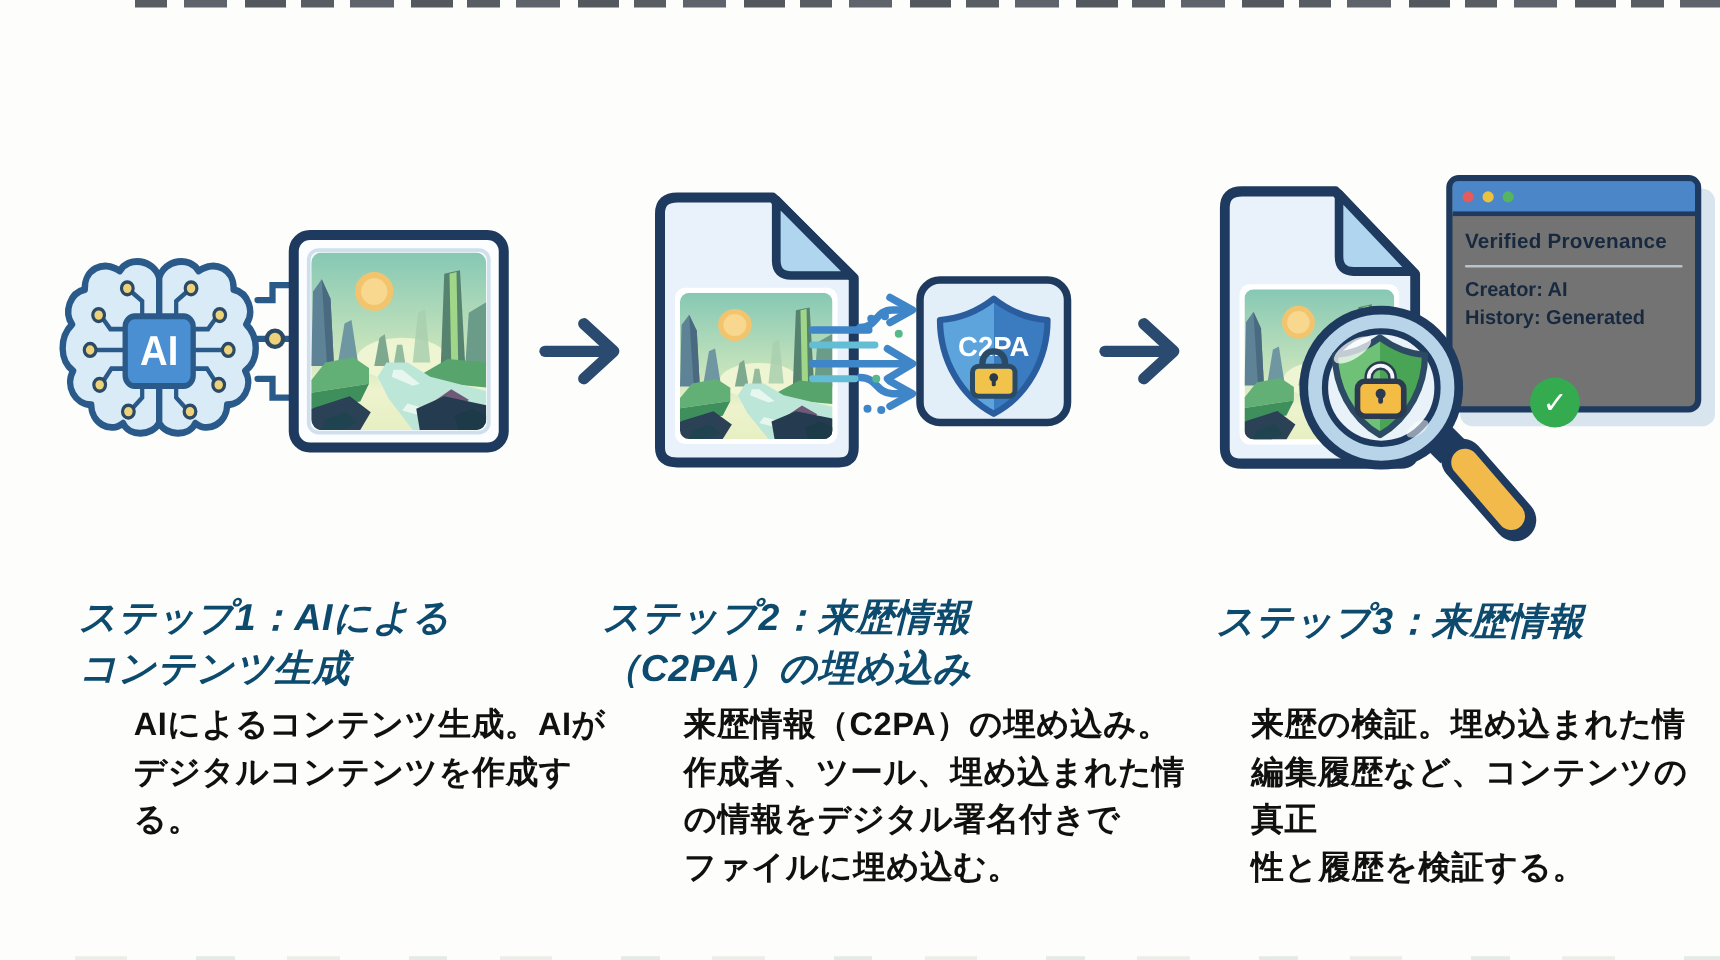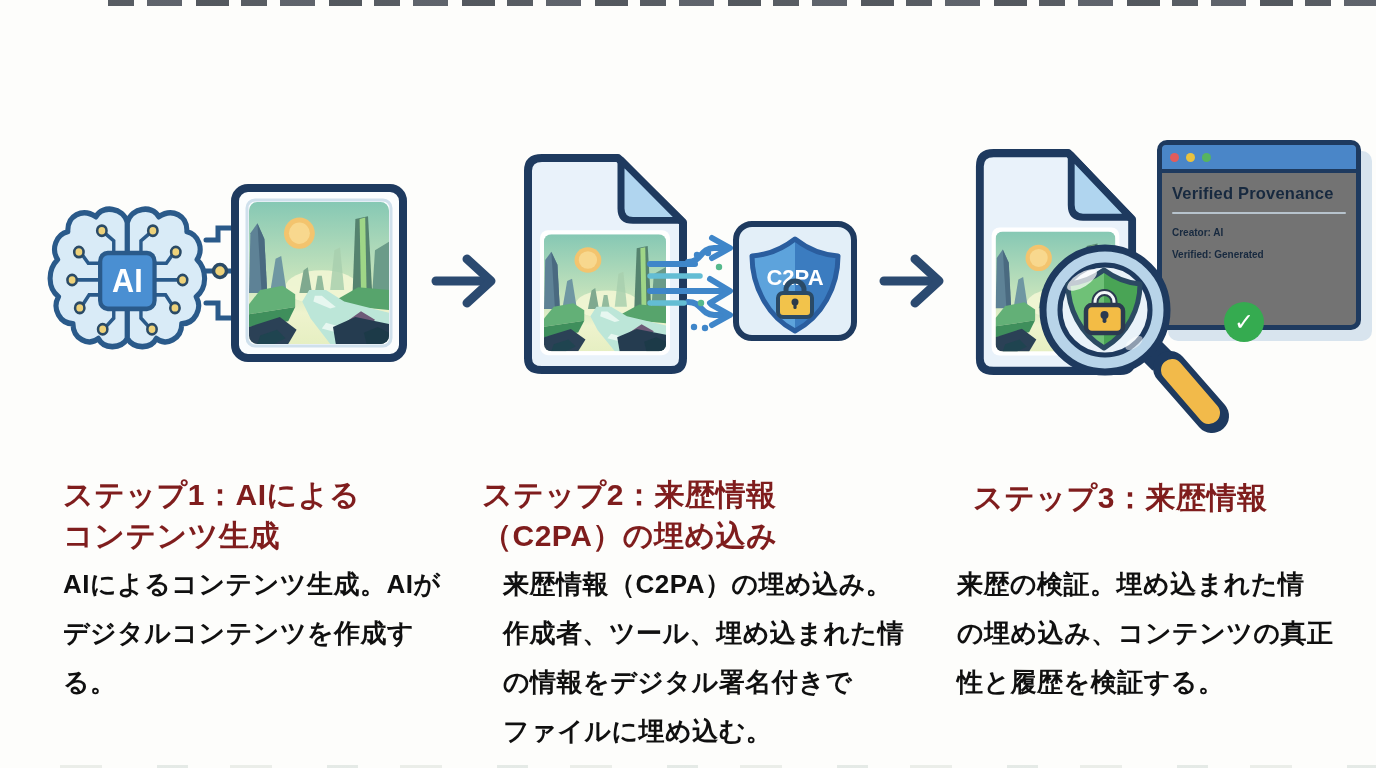--- a/index.html
+++ b/index.html
@@ -22,28 +22,28 @@
   }
   .bottom-artifact{
     position:absolute;bottom:0;left:60px;right:0;height:3px;z-index:5;opacity:.9;
     background:repeating-linear-gradient(90deg,
       #e9ece7 0 42px, transparent 42px 97px,
       #e2e8e4 97px 128px, transparent 128px 170px);
   }
 
   
   .step-title{
-    position:absolute;z-index:2;color:#7f1d1d;
+    position:absolute;z-index:2;color:#0c4a6e;
     font-size:30px;line-height:41px;font-weight:800;
-    white-space:pre-line;letter-spacing:.5px;
+    white-space:pre-line;letter-spacing:.5px;font-style:italic;
   }
   .step-body{
     position:absolute;z-index:2;color:#101010;
-    font-size:26px;line-height:49px;font-weight:600;
-    white-space:pre-line;letter-spacing:.5px;
+    font-size:26px;line-height:38px;font-weight:600;
+    white-space:pre-line;letter-spacing:.5px;margin-left:44px;
   }
   .t1{left:63px;top:474px;}
   .t2{left:482px;top:474px;}
   .t3{left:973px;top:477px;}
   .b1{left:63px;top:560px;}
   .b2{left:503px;top:560px;}
   .b3{left:957px;top:560px;}
 
   
   .window{
@@ -55,21 +55,21 @@
     height:24px;background:#4a86c8;border-bottom:4px solid #1e3a5f;
     border-radius:4px 4px 0 0;display:flex;align-items:center;padding-left:8px;gap:7px;
   }
   .dot{width:9px;height:9px;border-radius:50%;}
   .dot-red{background:#e25c5c;}
   .dot-yellow{background:#e9c23f;}
   .dot-green{background:#57b45f;}
   .window-content{padding:11px 10px 0 10px;position:relative;}
   .window-title{font-size:16.5px;font-weight:800;color:#17293f;letter-spacing:.2px;}
   .window-divider{height:2px;background:#b7c3cd;margin:9px 0 8px 0;border-radius:1px;}
-  .window-line{font-size:10px;font-weight:700;color:#17293f;line-height:22px;}
+  .window-line{font-size:16px;font-weight:700;color:#17293f;line-height:22px;}
   .check-badge{
     position:absolute;left:62px;top:129px;width:40px;height:40px;border-radius:50%;
     background:#35ab50;color:#ffffff;display:flex;align-items:center;justify-content:center;
     font-size:24px;font-weight:800;
   }
 </style>
 </head>
 <body>
 
 <div class="top-artifact"></div>
@@ -234,34 +234,34 @@
 （C2PA）の埋め込み</div>
 <div class="step-title t3">ステップ3：来歴情報</div>
 <div class="step-body b1">AIによるコンテンツ生成。AIが
 デジタルコンテンツを作成す
 る。</div>
 <div class="step-body b2">来歴情報（C2PA）の埋め込み。
 作成者、ツール、埋め込まれた情
 の情報をデジタル署名付きで
 ファイルに埋め込む。</div>
 <div class="step-body b3">来歴の検証。埋め込まれた情
-の埋め込み、コンテンツの真正
+編集履歴など、コンテンツの真正
 性と履歴を検証する。</div>
 
 <div class="window">
   <div class="window-titlebar">
     <span class="dot dot-red"></span>
     <span class="dot dot-yellow"></span>
     <span class="dot dot-green"></span>
   </div>
   <div class="window-content">
     <div class="window-title">Verified Provenance</div>
     <div class="window-divider"></div>
     <div class="window-line">Creator: AI</div>
-    <div class="window-line">Verified: Generated</div>
+    <div class="window-line">History: Generated</div>
     <div class="check-badge">✓</div>
   </div>
 </div>
 
 <svg class="layer svg-top" viewBox="0 0 1376 768">
   <defs>
     <linearGradient id="gradGreenShield" x1="0" y1="0" x2="1" y2="0">
       <stop offset="0" stop-color="#6fc177"></stop>
         <stop offset="0.5" stop-color="#6fc177"></stop>
       <stop offset="0.5" stop-color="#49a455"></stop>

